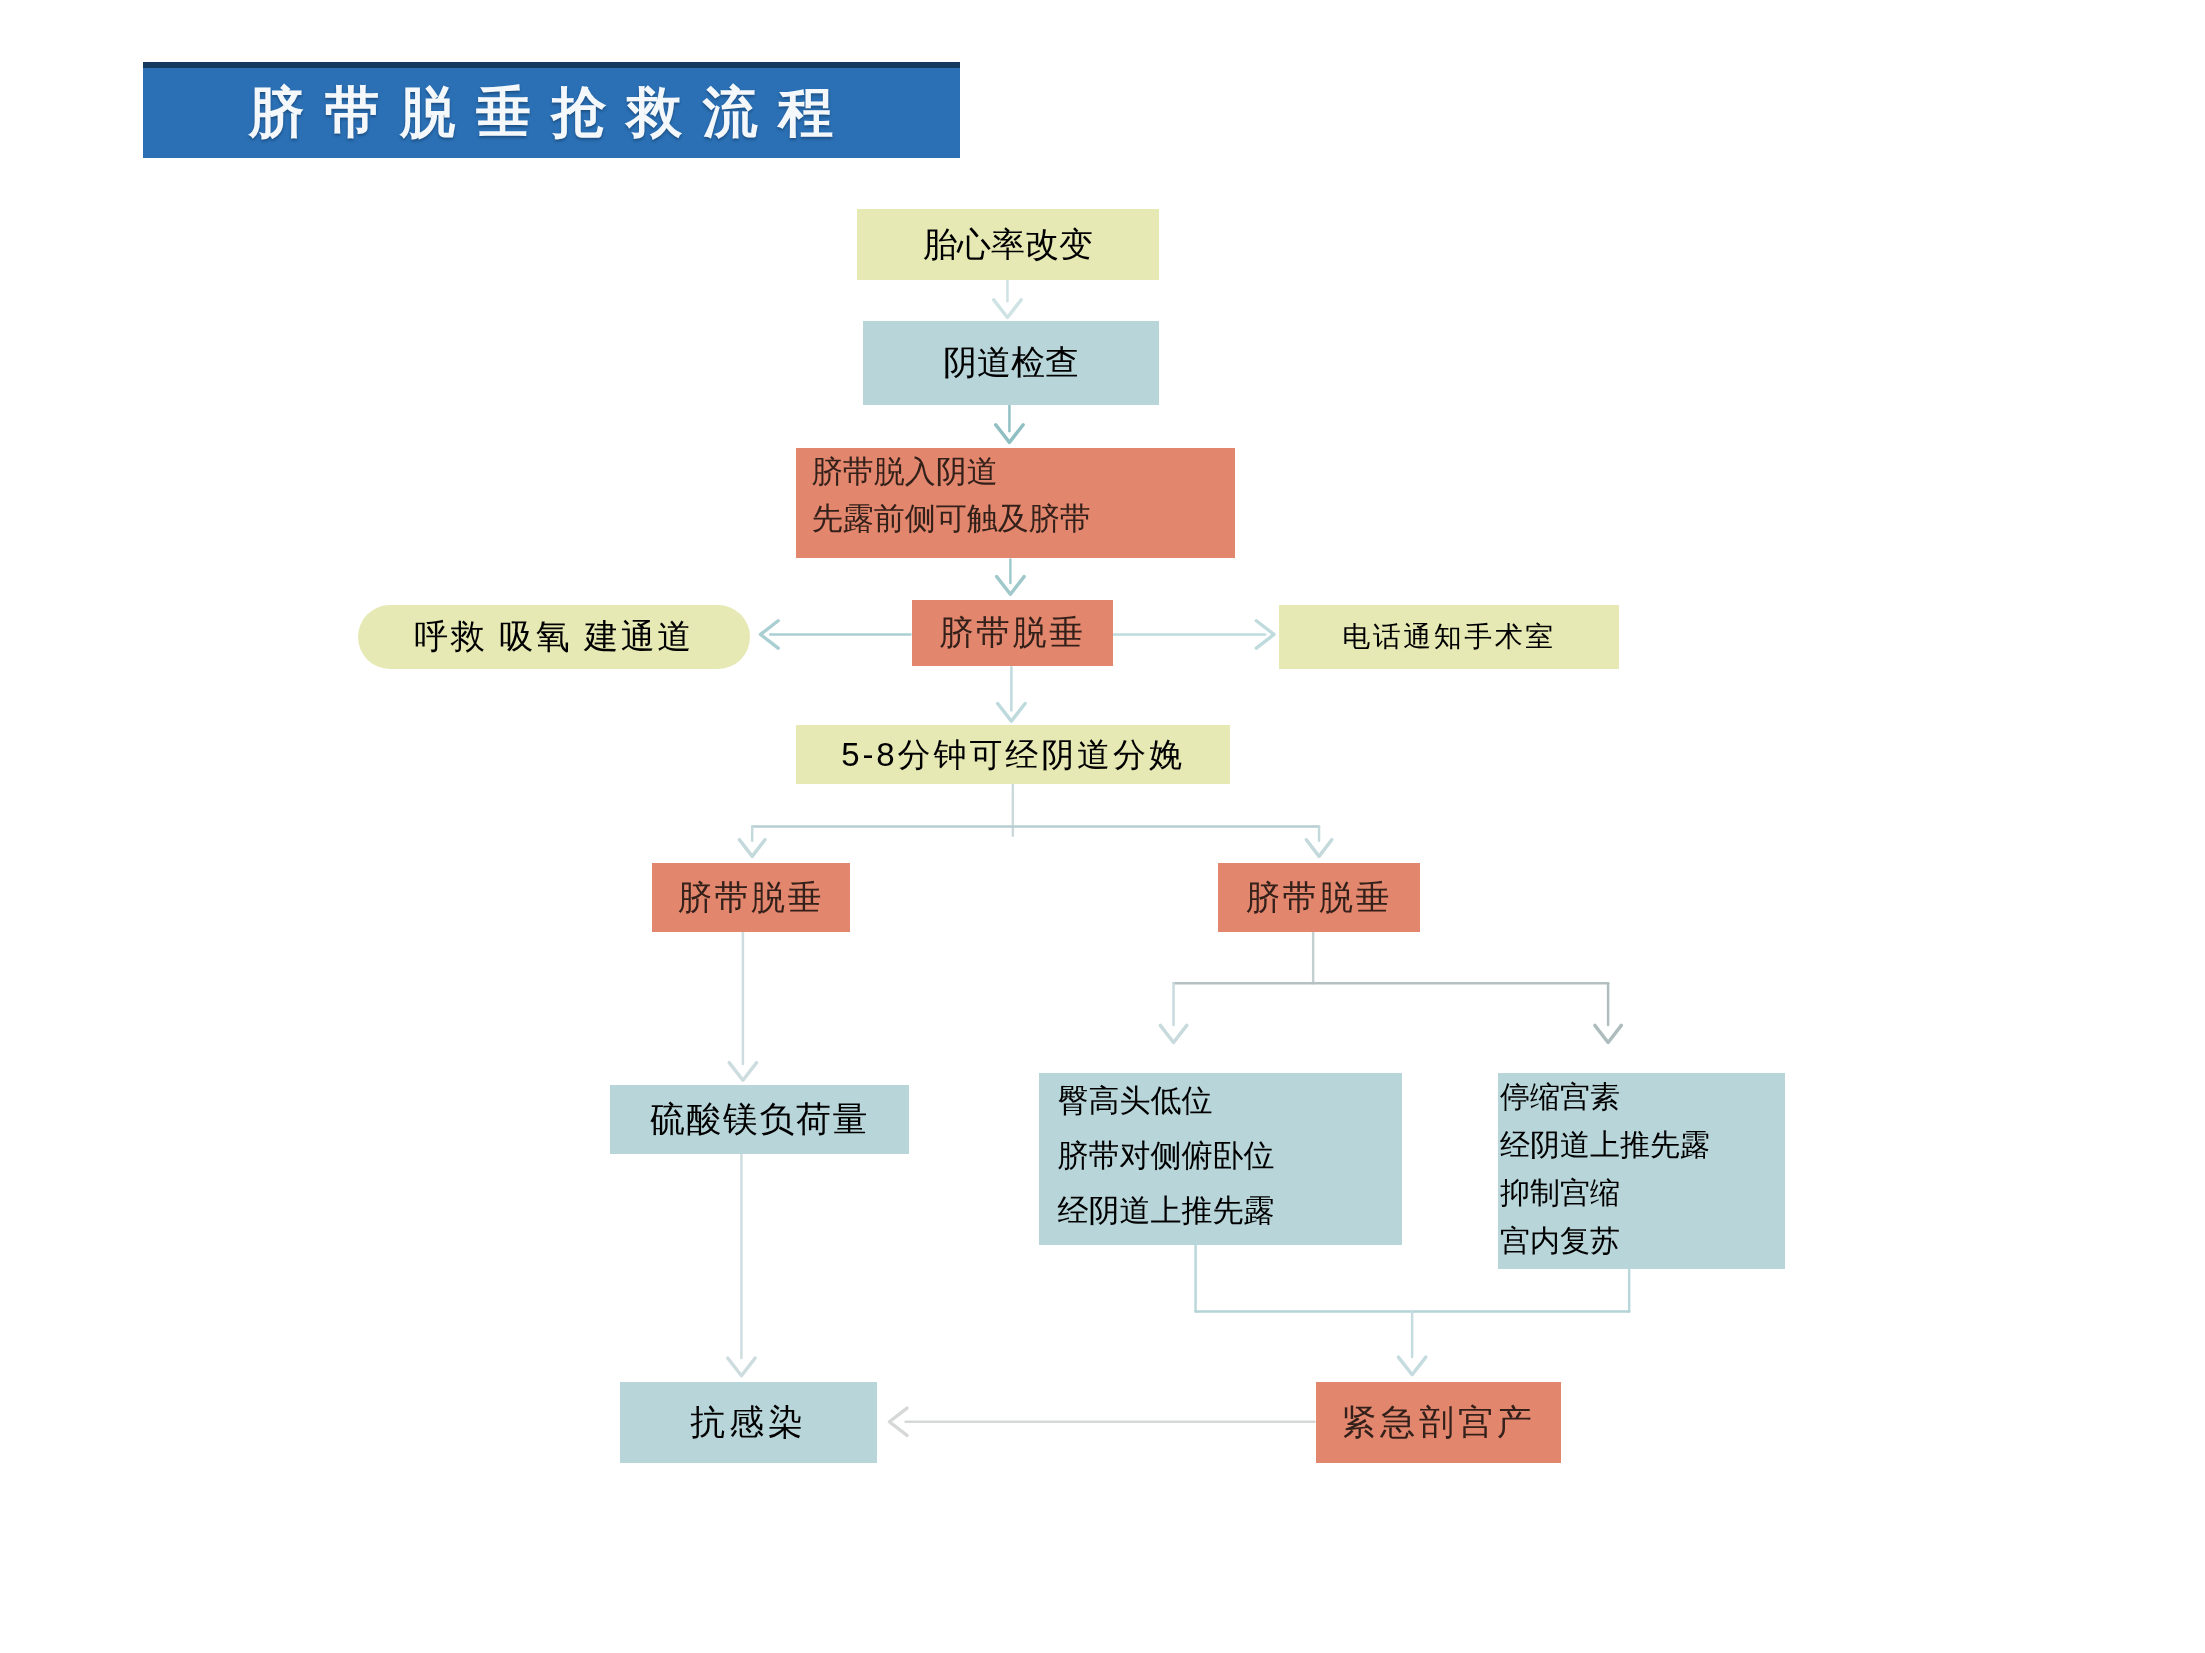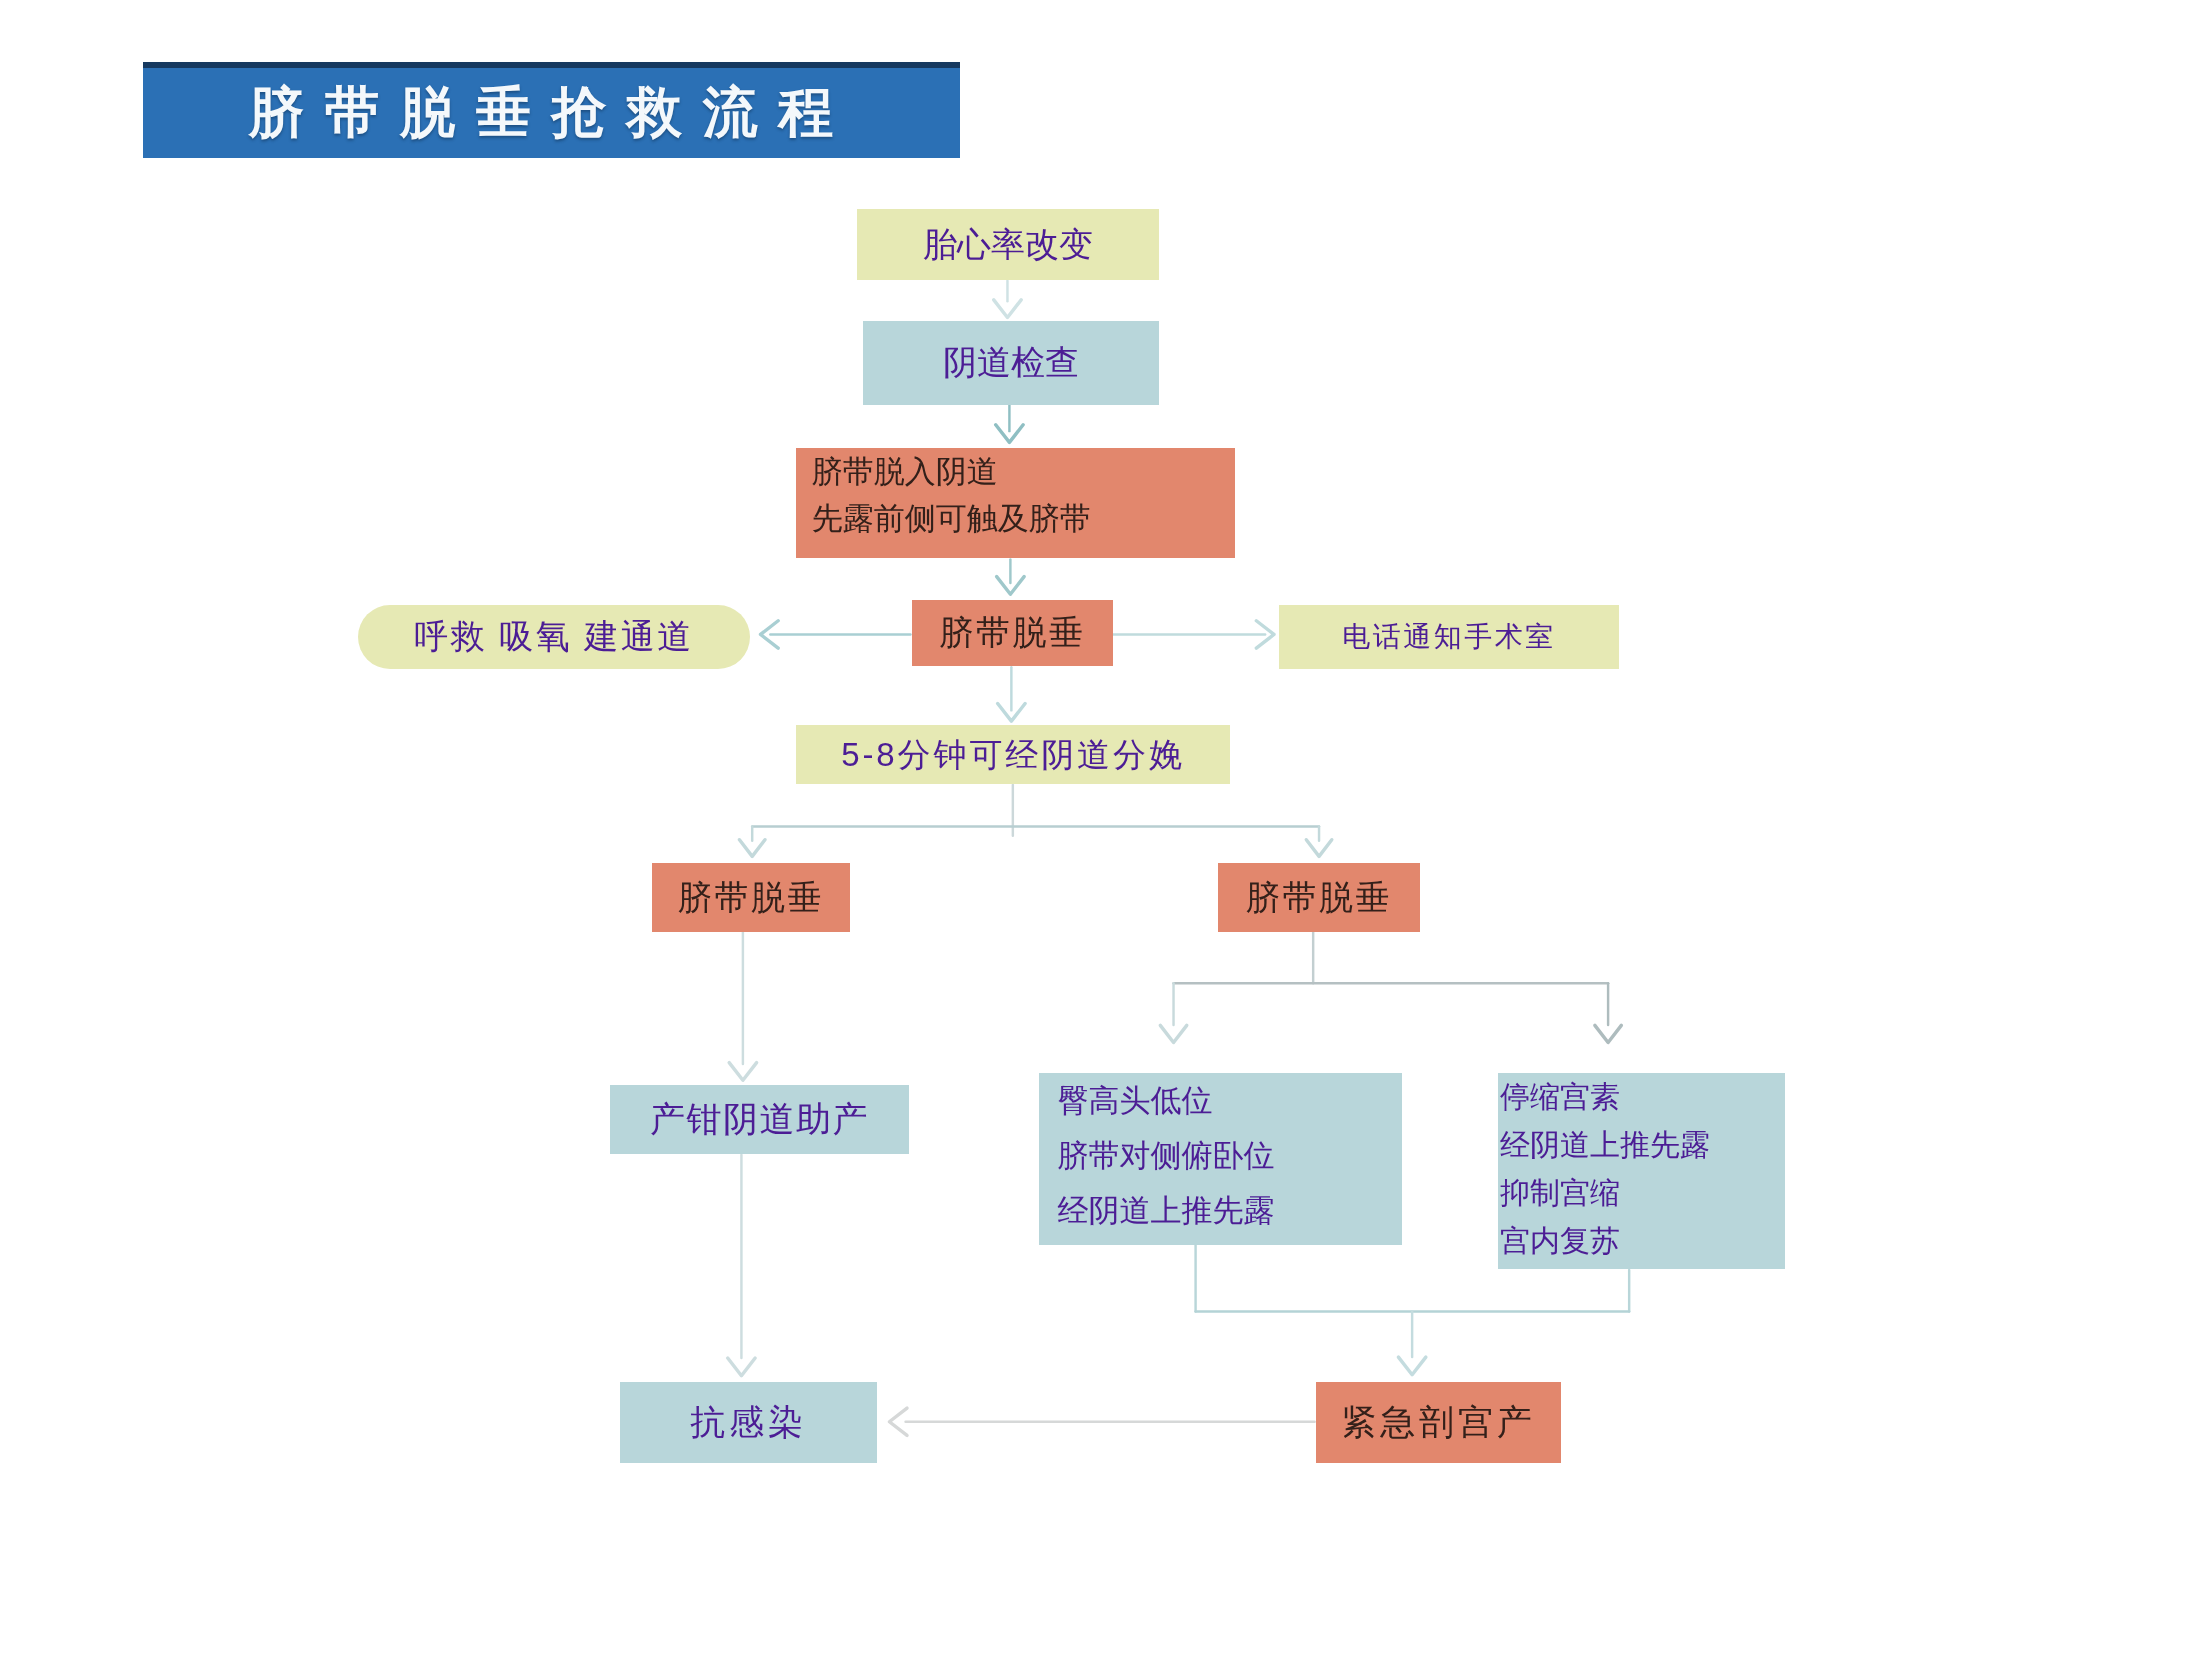--- a/index.html
+++ b/index.html
@@ -10,21 +10,21 @@
     position:absolute;left:143px;top:62px;width:817px;height:96px;
     background:#2b70b5;border-top:6.9px solid #16395f;box-sizing:border-box;
     display:flex;align-items:center;justify-content:center;
     color:#f4f8fb;font-size:55px;font-weight:bold;letter-spacing:20.6px;
     text-shadow:0 2px 2.9px rgba(10,40,70,.45);
   }
 
   .node{
     position:absolute;box-sizing:border-box;
     display:flex;align-items:center;justify-content:center;
-    color:#4c1d95;font-size:34px;line-height:1.15;
+    color:#000000;font-size:34px;line-height:1.15;
   }
   .node.yellow{background:#e6e9b4;}
   .node.blue{background:#b8d6da;}
   .node.salmon{background:#e2876d;color:#33201a;}
   .node.leftalign{flex-direction:column;align-items:flex-start;justify-content:flex-start;}
   .ls5{letter-spacing:2.5px;}
   .ls8{letter-spacing:3.9px;}
 
   svg#connectors{position:absolute;left:0;top:0;pointer-events:none;}
   #connectors line, #connectors polyline{fill:none;stroke-width:5px;stroke-linecap:round;stroke-linejoin:round;}
@@ -144,21 +144,21 @@
 
   <div class="node salmon ls5" style="left:652px;top:863px;width:198px;height:69px;">
     <span>脐带脱垂</span>
   </div>
 
   <div class="node salmon ls5" style="left:1218px;top:863px;width:202px;height:69px;">
     <span>脐带脱垂</span>
   </div>
 
   <div class="node blue" style="left:610px;top:1085px;width:299px;height:69px;font-size:35px;letter-spacing:1.5px;">
-    <span>产钳阴道助产</span>
+    <span>硫酸镁负荷量</span>
   </div>
 
   <div class="node blue leftalign" style="left:1039px;top:1073px;width:363px;height:172px;padding-left:18.6px;font-size:31px;line-height:55px;">
     <div>臀高头低位</div>
     <div>脐带对侧俯卧位</div>
     <div>经阴道上推先露</div>
   </div>
 
   <div class="node blue leftalign" style="left:1498px;top:1073px;width:287px;height:196px;padding-left:2px;font-size:30px;line-height:48px;">
     <div>停缩宫素</div>

